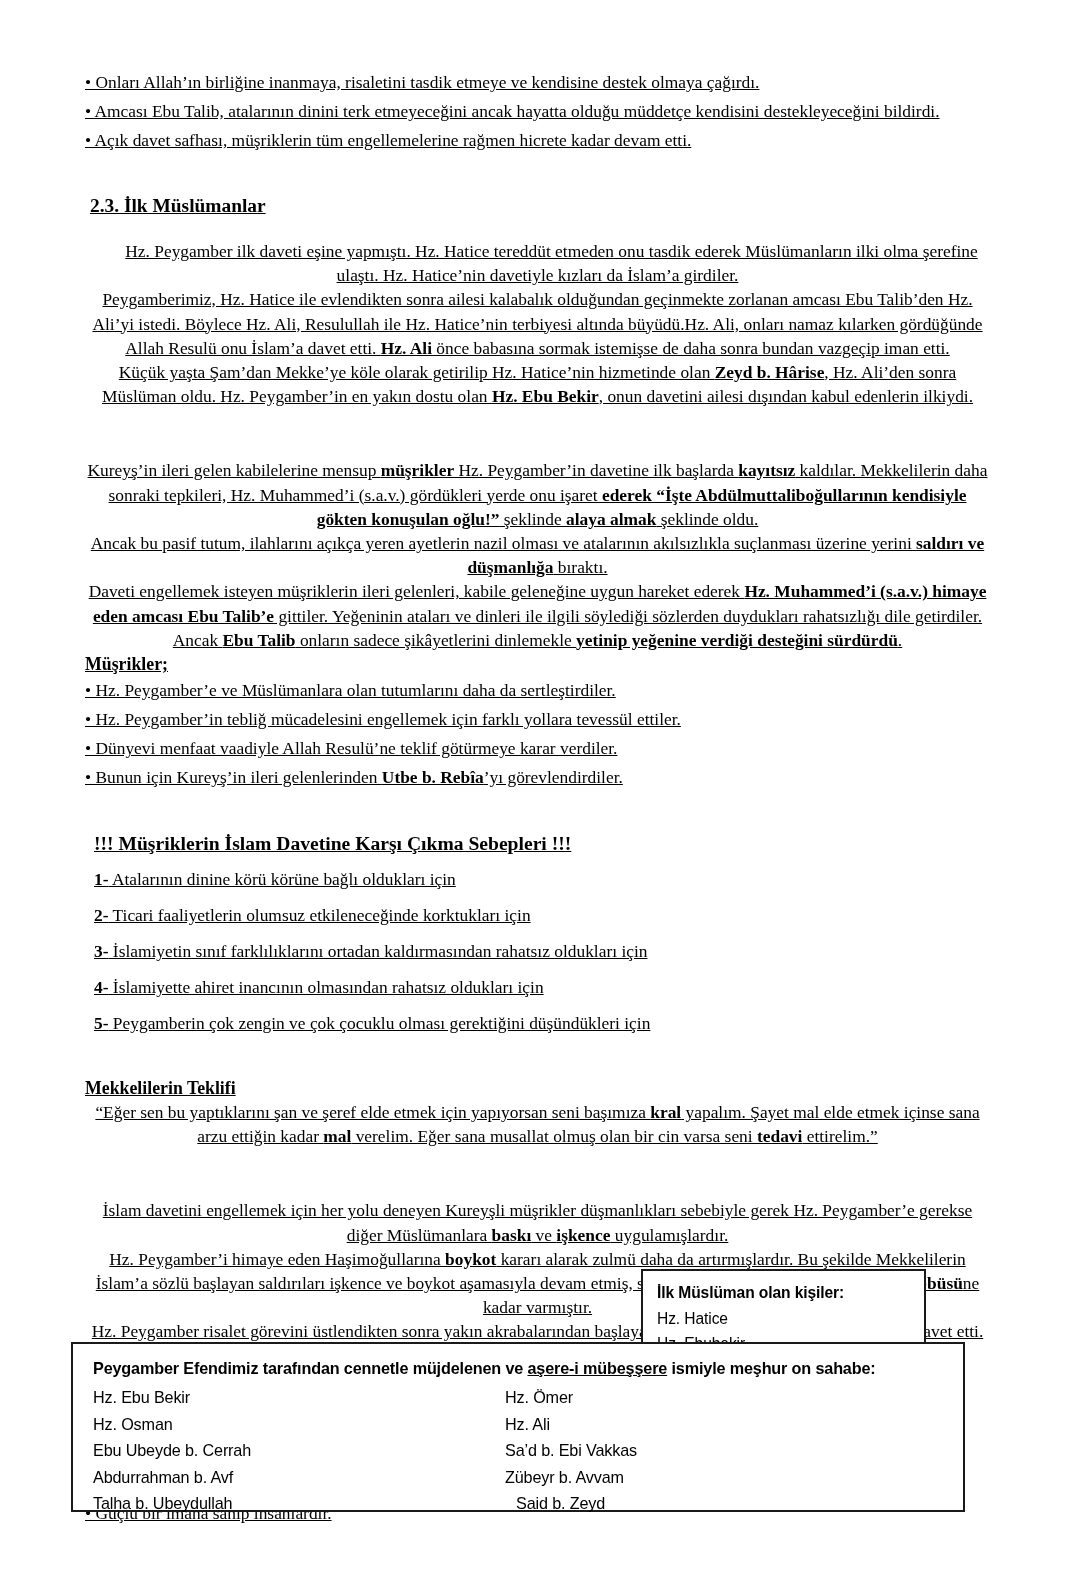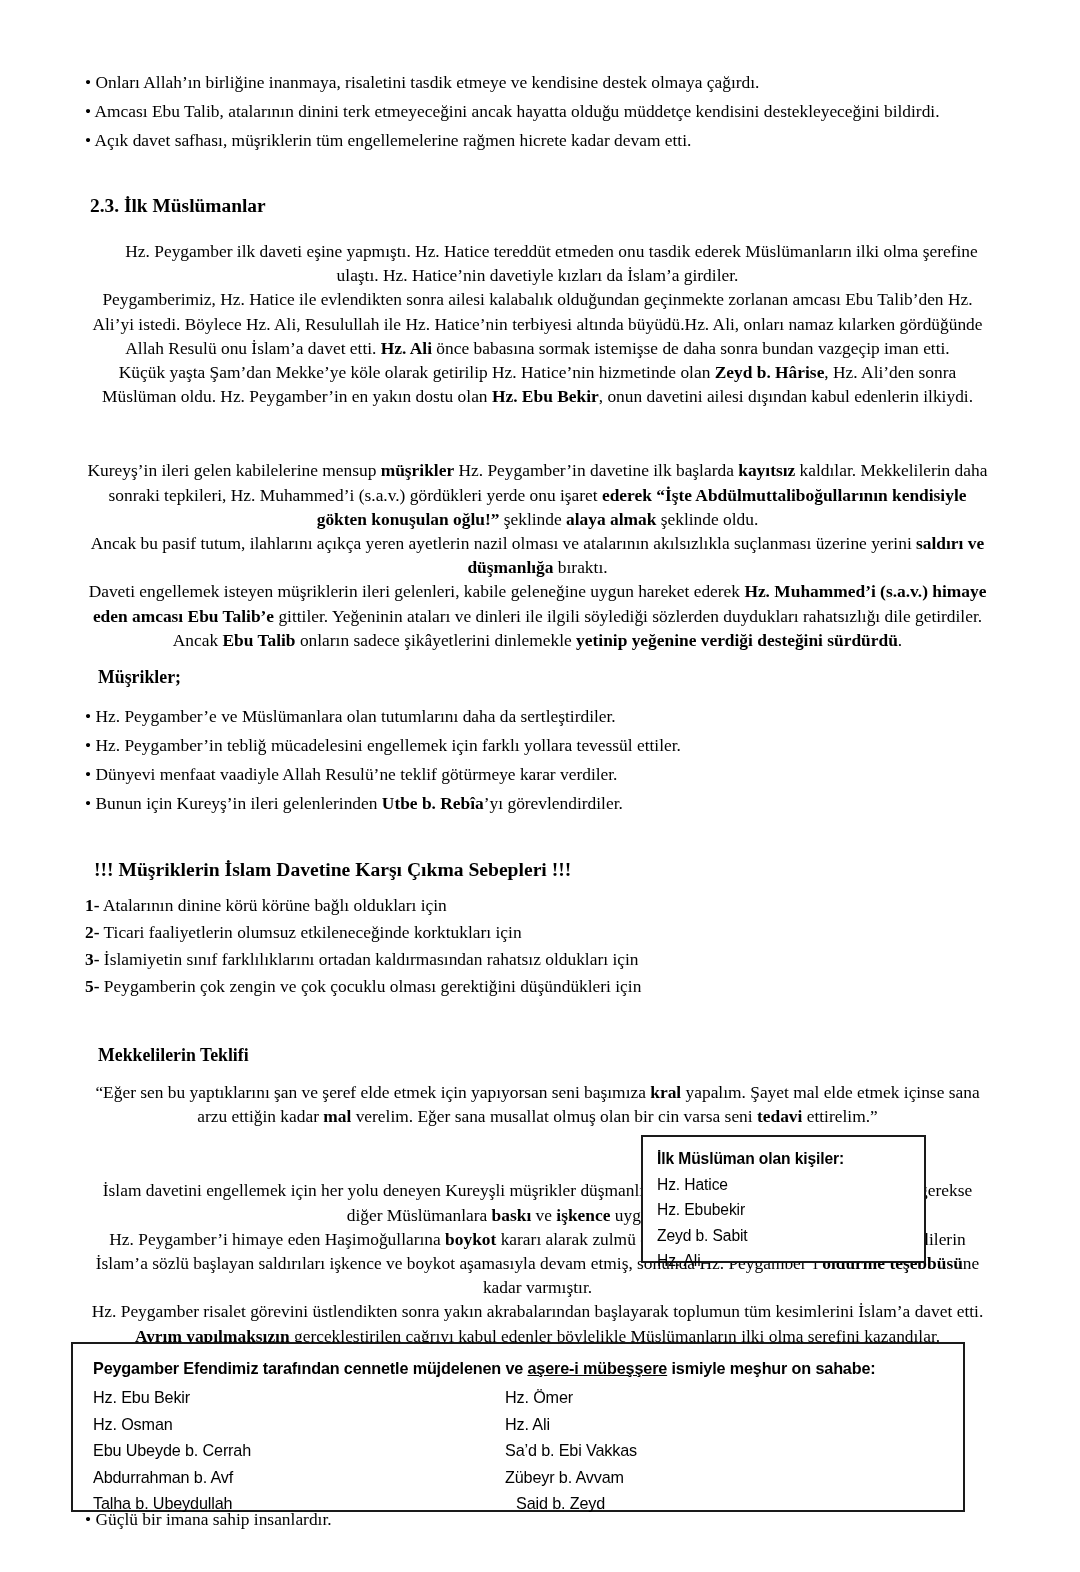--- a/index.html
+++ b/index.html
@@ -22,54 +22,55 @@
     width: 1080px;
     height: 1572px;
     padding: 0;
     box-sizing: border-box;
   }
   .content {
     position: absolute;
     left: 85px;
     top: 68px;
     width: 905px;
+    text-decoration: underline;
   }
 
   
   .para {
     font-size: 17.4px;
     line-height: 24.2px;
     text-align: center;
     margin: 0;
   }
   .bullet-line {
     font-size: 17.4px;
     line-height: 29px;
     margin: 0;
     white-space: nowrap;
   }
   .num-line {
     font-size: 17.4px;
     line-height: 27px;
-    margin: 0;
+    margin: 9px;
     white-space: nowrap;
   }
   .heading {
     font-size: 19.4px;
     font-weight: bold;
     margin: 0;
     line-height: 26px;
   }
   .heading.indent {
     padding-left: 5px;
   }
   .subhead {
     font-size: 17.8px;
     font-weight: bold;
-    margin: 13px;
+    margin: 0;
     line-height: 24px;
   }
   .excl-heading {
     font-size: 19.6px;
     font-weight: bold;
     margin: 9px;
     line-height: 26px;
   }
   b, .b { font-weight: bold; }
   .gap-md  { height: 20px; }
@@ -81,21 +82,21 @@
   
   .box {
     position: absolute;
     border: 2px solid #1a1a1a;
     box-sizing: border-box;
     background: #ffffff;
     font-family: "Liberation Sans", "DejaVu Sans", sans-serif;
   }
   #first-muslims-box {
     left: 641px;
-    top: 1135px;
+    top: 1269px;
     width: 285px;
     height: 128px;
     padding: 9px 0 0 14px;
   }
   #first-muslims-box .bx-title {
     font-size: 15.6px;
     font-weight: bold;
     line-height: 25.5px;
     letter-spacing: -0.1px;
   }
@@ -178,20 +179,21 @@
       <p class="bullet-line"><span>• Bunun için Kureyş’in ileri gelenlerinden </span><b>Utbe b. Rebîa</b><span>’yı görevlendirdiler.</span></p>
     </div>
 
     <div class="gap-lg"></div>
 
     <h3 class="excl-heading">!!! Müşriklerin İslam Davetine Karşı Çıkma Sebepleri !!!</h3>
     <div>
       <p class="num-line"><b>1-</b><span> Atalarının dinine körü körüne bağlı oldukları için</span></p>
       <p class="num-line"><b>2-</b><span> Ticari faaliyetlerin olumsuz etkileneceğinde korktukları için</span></p>
       <p class="num-line"><b>3-</b><span> İslamiyetin sınıf farklılıklarını ortadan kaldırmasından rahatsız oldukları için</span></p>
+      <p class="num-line"><b>4-</b><span> İslamiyette ahiret inancının olmasından rahatsız oldukları için</span></p>
       <p class="num-line"><b>5-</b><span> Peygamberin çok zengin ve çok çocuklu olması gerektiğini düşündükleri için</span></p>
     </div>
 
     <div class="gap-lg"></div>
 
     <h3 class="subhead">Mekkelilerin Teklifi</h3>
     <p class="para"><span>“Eğer sen bu yaptıklarını şan ve şeref elde etmek için yapıyorsan seni başımıza </span><b>kral</b><span> yapalım. Şayet mal elde etmek içinse sana arzu ettiğin kadar </span><b>mal</b><span> verelim. Eğer sana musallat olmuş olan bir cin varsa seni </span><b>tedavi</b><span> ettirelim.”</span></p>
 
     <div class="gap-lg"></div>
 

